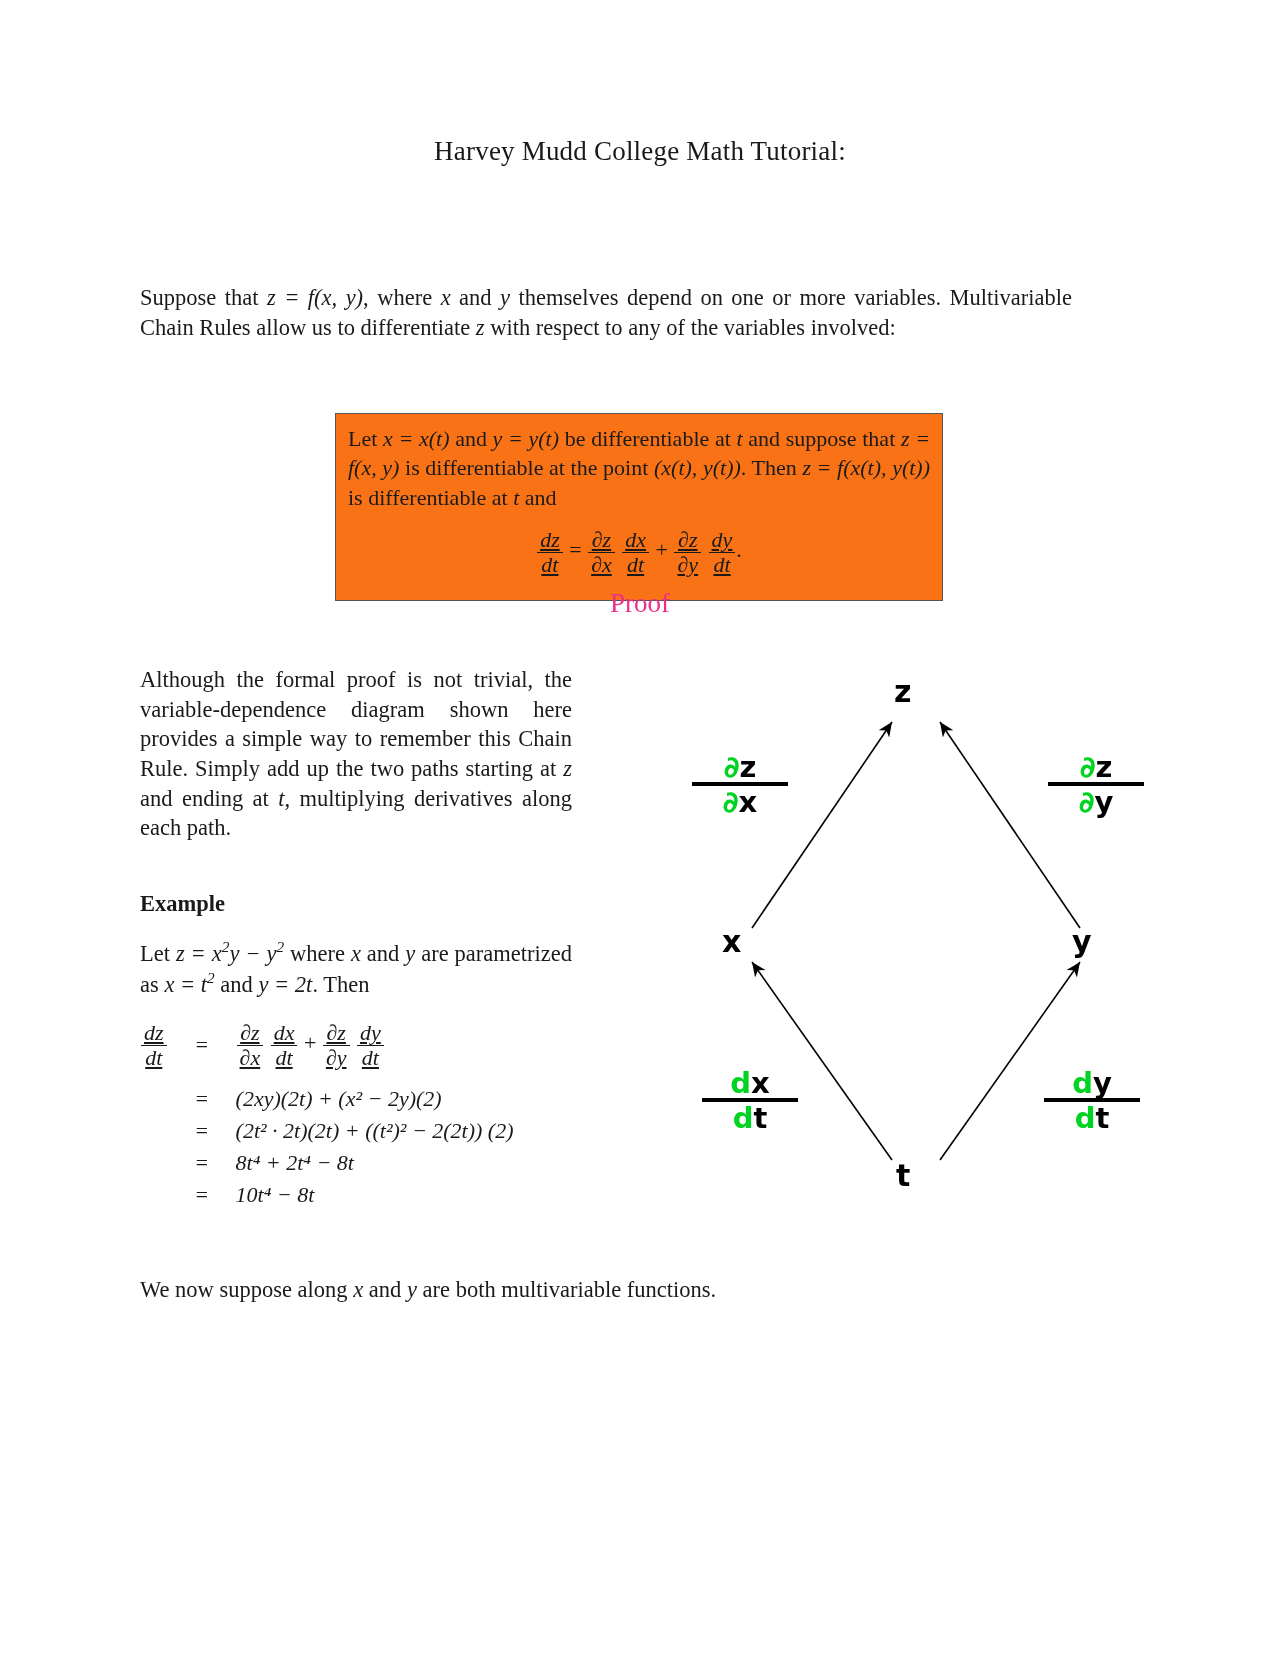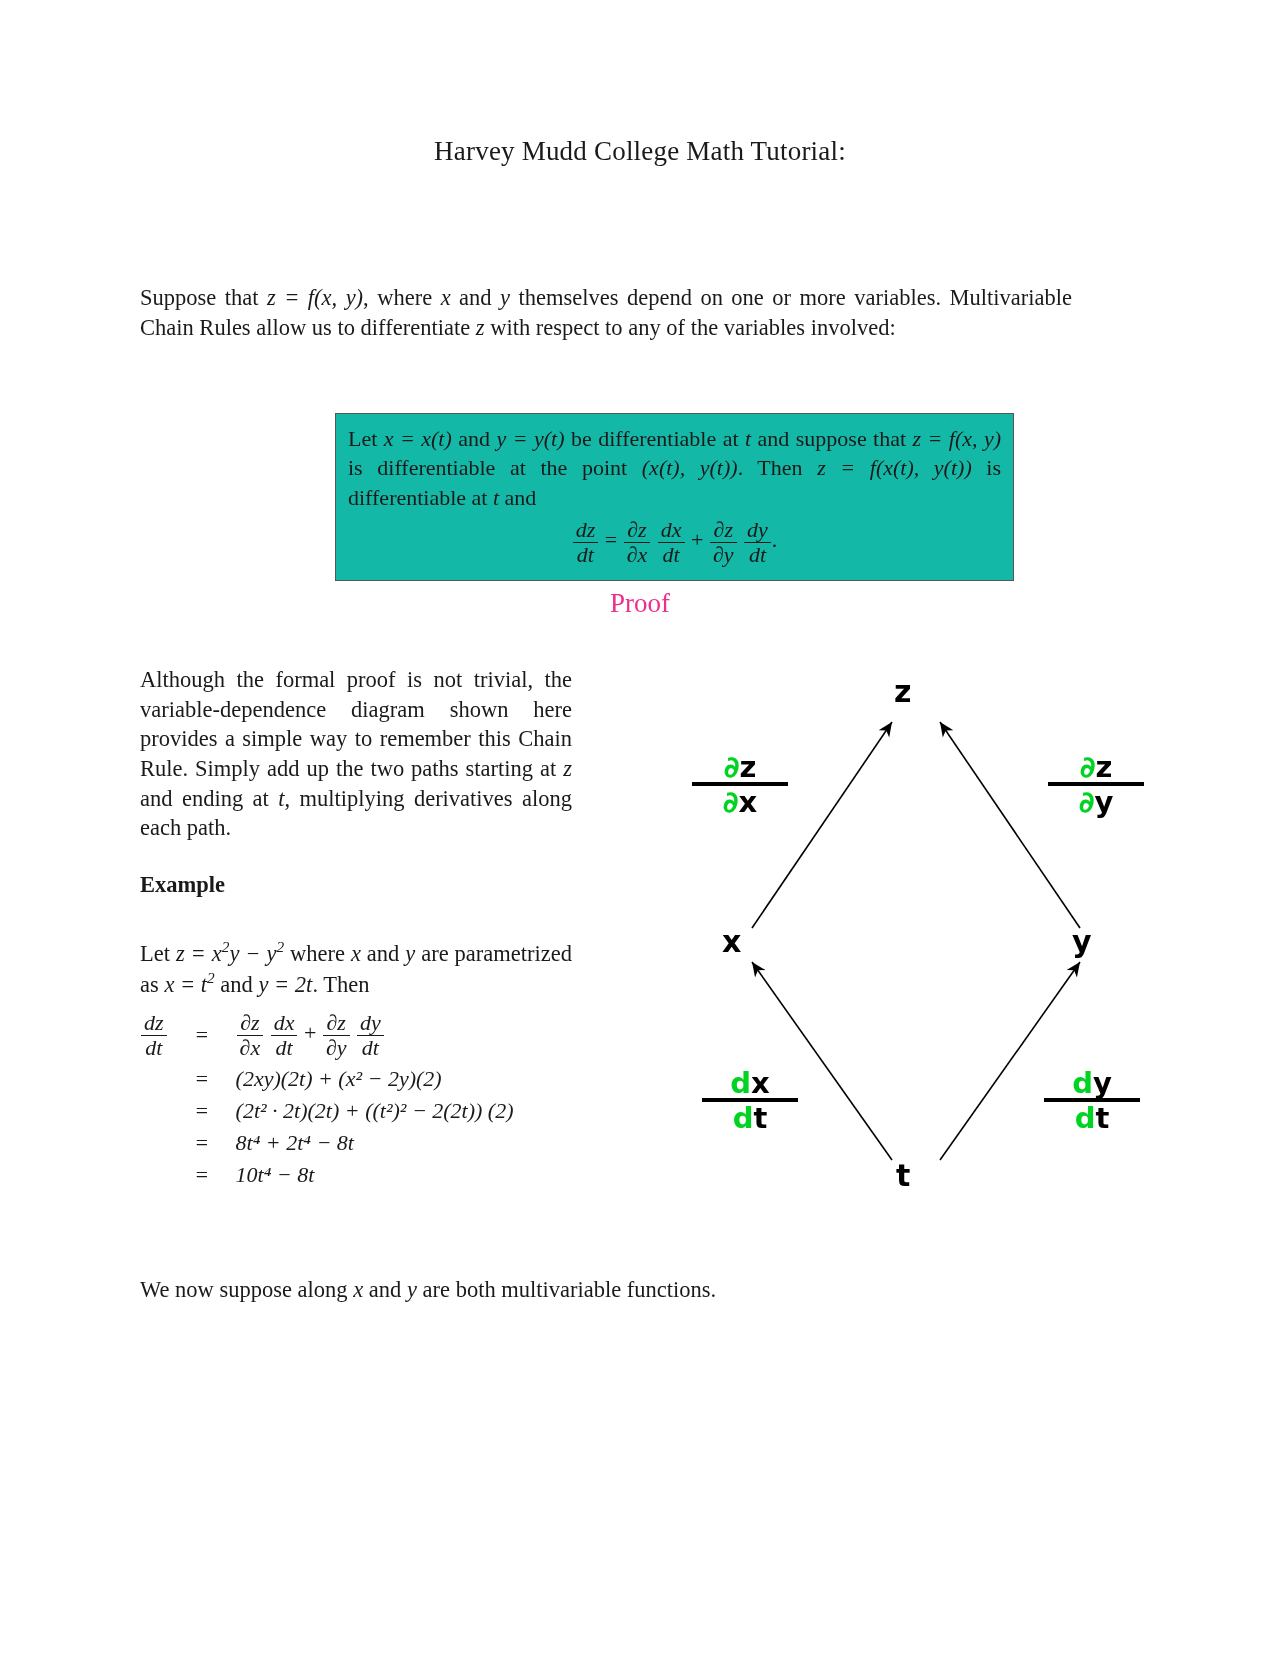--- a/index.html
+++ b/index.html
@@ -31,50 +31,50 @@
   }
   #intro { left:140px; top:283px; width:932px; }
   #diagram-para { left:140px; top:665px; width:432px; }
   #closing { left:140px; top:1275px; width:932px; }
 
   i.m { font-style:italic; font-family:"Liberation Serif", serif; }
   sup.e { font-size:.68em; vertical-align:super; font-style:italic; }
 
   
   .theorem {
-    position:absolute; left:335px; top:413px; width:679px;
-    background:#14b8a6;
+    position:absolute; left:335px; top:413px; width:608px;
+    background:#f97316;
     border:1.5px solid #555;
     box-sizing:border-box;
     padding:10px 12px 12px 12px;
     font-size:22px; line-height:1.33;
     text-align:justify;
   }
   .theorem .eqwrap {
     text-align:center; margin-top:6px; padding-bottom:2px;
   }
 
   
   .pink-head {
     position:absolute; width:1280px; left:0; text-align:center;
     color:#ee2e8a; font-size:27px;
   }
   #proof-head { top:588px; }
   #alt-head   { top:1222px; }
 
   .bold-head {
-    position:absolute; font-size:22.5px; font-weight:bold;
+    position:absolute; font-size:22.5px; font-weight:bold;margin-top:19px;
   }
   #example-head { left:140px; top:872px; }
 
   
   .frac {
     display:inline-block; vertical-align:middle;
     text-align:center; font-style:italic;
-    line-height:1.08; margin:0 1px;
+    line-height:1.08; margin:10px 1px;text-decoration:underline;
   }
   .frac > .num { display:block; padding:0 3px; }
   .frac > .den { display:block; border-top:1.1px solid #1a1a1a; padding:0 3px; }
   .opsym { font-style:normal; }
 
   
   #derivation {
     position:absolute; left:140px; top:1008px;
     font-size:22px;
   }

